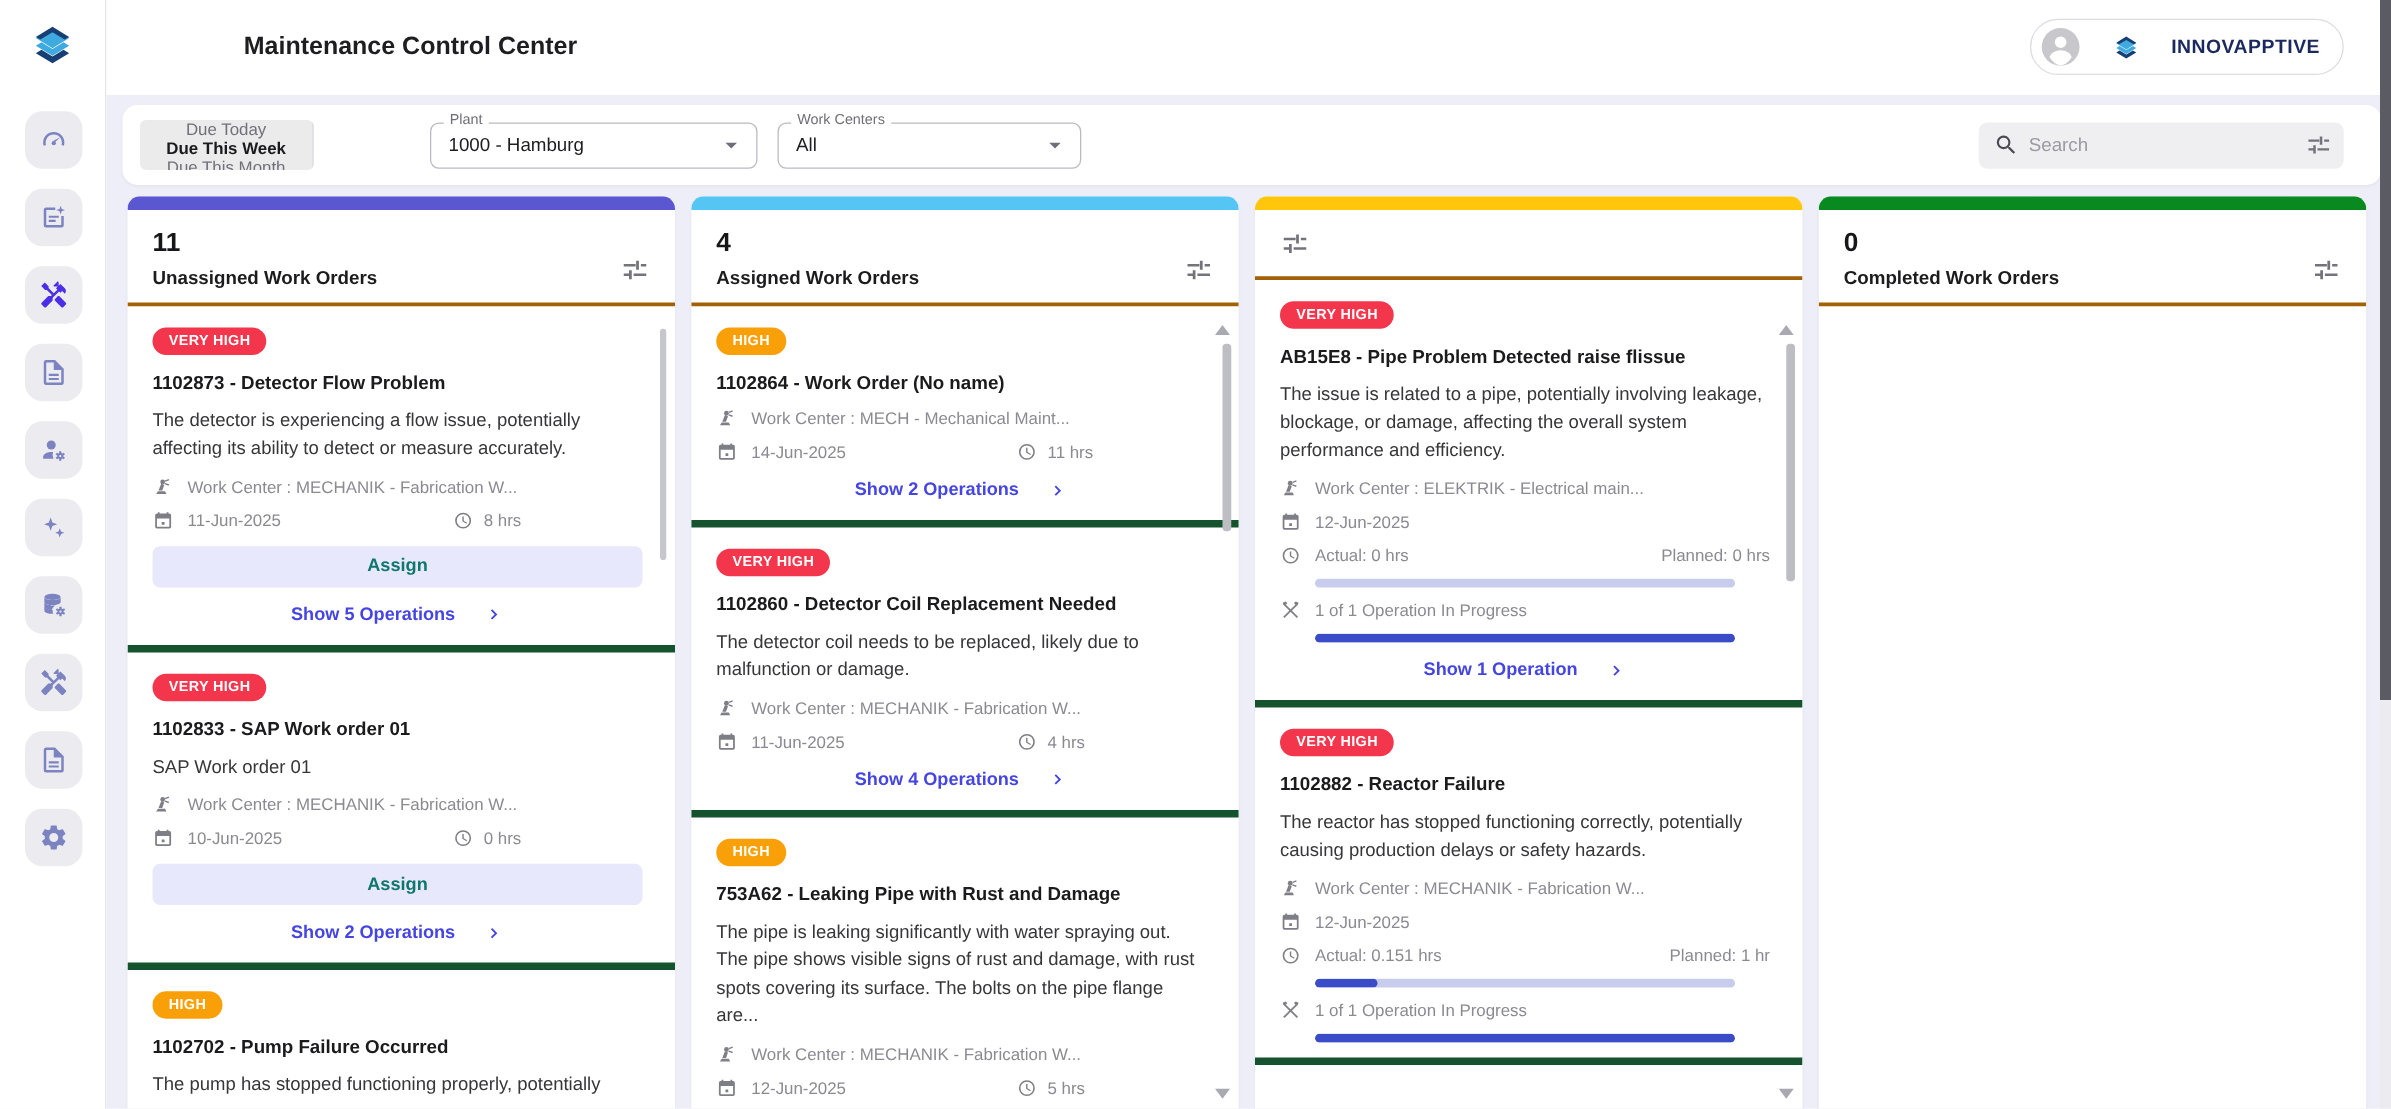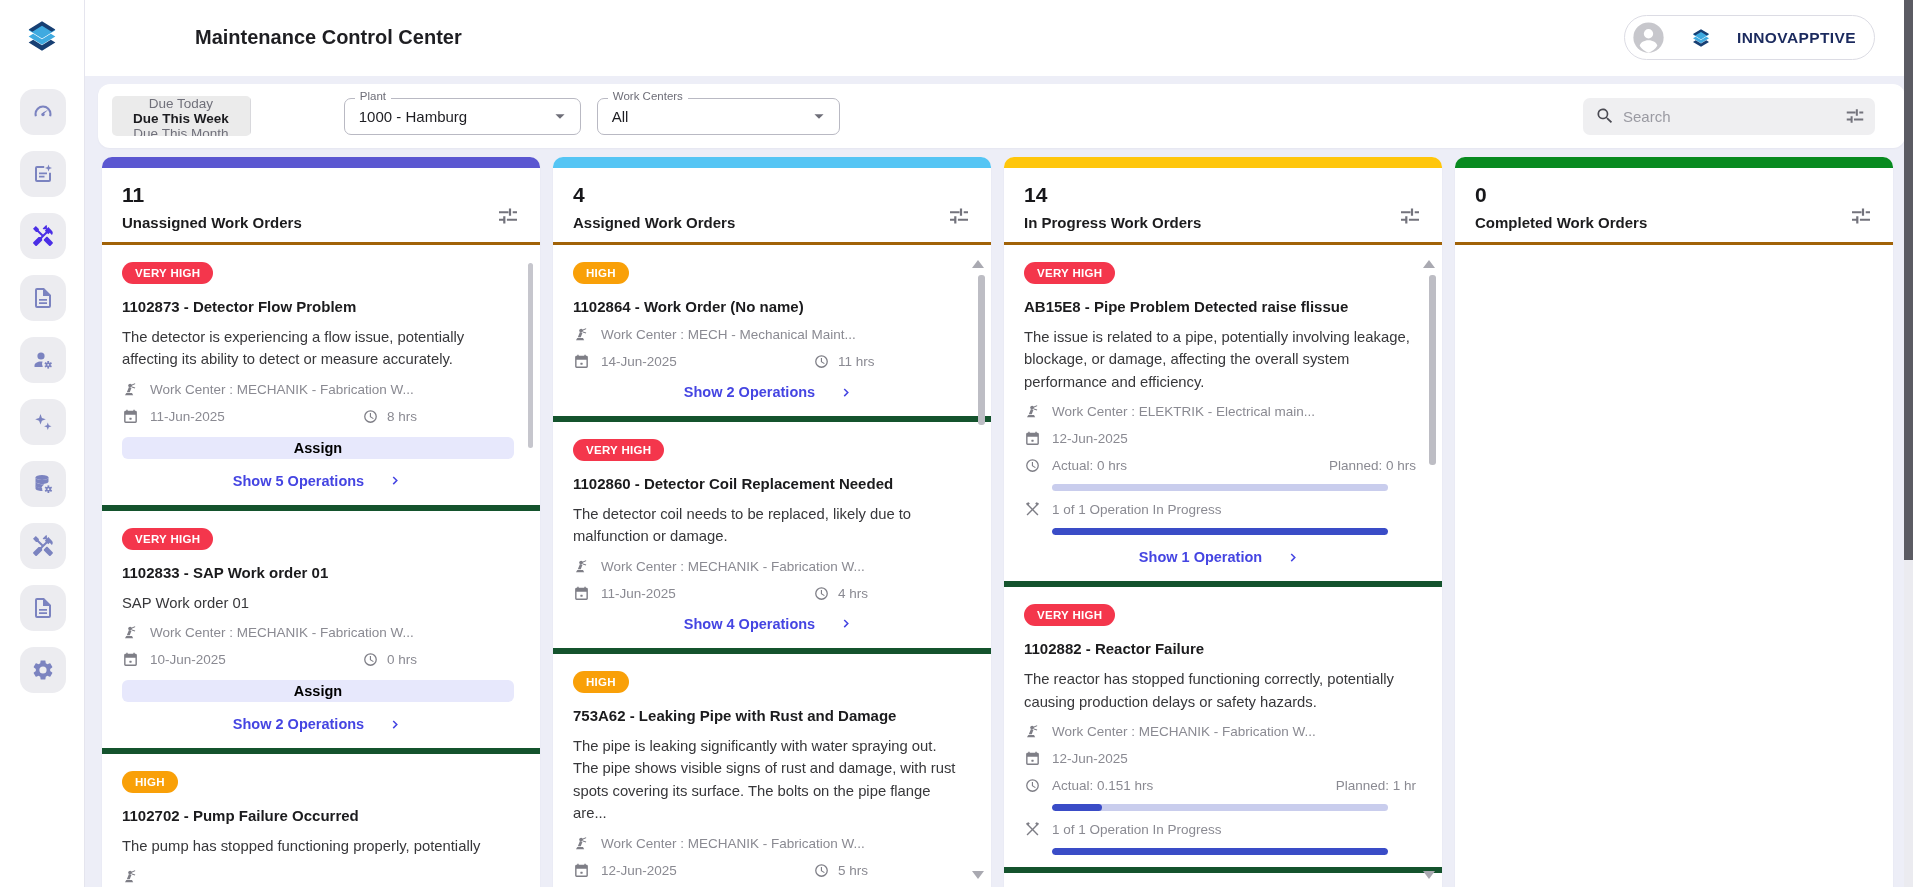--- a/index.html
+++ b/index.html
@@ -34,21 +34,21 @@
   
   .filter-panel { position:absolute; left:98px; top:84px; width:1807px; height:64px; background:#fff;
                   border-radius:12px; display:flex; align-items:center; box-shadow:0 1px 2px rgba(40,40,80,.04); }
   .tab-group { display:flex; height:40px; margin-left:14px; background:#EBEBEB; border-radius:5px; overflow:hidden;flex-direction:column; }
   .tab { border:none; background:transparent; padding:0 21px; font-family:inherit; font-size:13.5px;
          color:#70707A; cursor:pointer; border-right:1px solid #D8D8DC; }
   .tab:last-child { border-right:none; }
   .tab.active { color:#1B1B1F; font-weight:700; }
   .mselect { position:relative; height:37px; border:1.3px solid #B9B9C3; border-radius:7px;
              display:flex; align-items:center; padding:0 9px 0 14px; cursor:pointer; background:#fff; }
-  .mselect.plant { width:237px; margin-left:93px; }
+  .mselect.plant { width:262px; margin-left:93px; }
   .mselect.wc { width:243px; margin-left:16px; }
   .mlabel { position:absolute; top:-9px; left:10px; background:#fff; padding:0 5px; font-size:11.5px; color:#6E6E78; }
   .mvalue { flex:1; font-size:15px; color:#1D1D22; }
   .mselect svg { width:22px; height:22px; fill:#6E6E78; }
   .search-box { margin-left:auto; margin-right:30px; width:292px; height:37px; background:#EFEFF1;
                 border-radius:7px; display:flex; align-items:center; padding:0 9px 0 12px; }
   .search-box .mag { width:20px; height:20px; fill:#4a4a52; flex:none; }
   .search-box input { flex:1; border:none; background:transparent; outline:none; font-family:inherit;
                       font-size:15px; color:#333; padding:0 8px; }
   .search-box input::placeholder { color:#9A9AA2; }
@@ -67,21 +67,21 @@
 
   .card { padding:17px 26px 6px 20px; border-bottom:6px solid #14532d; }
   .badge { display:inline-block; padding:5px 13px; border-radius:13px; color:#fff; font-size:11.5px;
            font-weight:700; letter-spacing:.3px; margin-bottom:14px; }
   .wtitle { font-size:15px; font-weight:700; color:#1b1b1d; margin-bottom:11px; }
   .wdesc { font-size:14.8px; color:#37373A; line-height:1.52; margin-bottom:10px; }
   .meta { display:flex; align-items:center; gap:11px; margin:10px 0; color:#8A8A92; font-size:13.5px; }
   .meta svg { width:17px; height:17px; fill:#7E7E86; flex:none; }
   .hrswrap { display:flex; align-items:center; gap:8px; margin-left:auto; width:152px; }
   .planright { margin-left:auto; }
-  .assign-btn { display:block; width:100%; height:22px; background:#E7E8FC; color:#000000; font-weight:700;
+  .assign-btn { display:block; width:100%; height:33px; background:#E7E8FC; color:#0f766e; font-weight:700;
                 font-size:14.5px; border:none; border-radius:6px; margin:12px 0 6px; cursor:pointer;
                 font-family:inherit; }
   .opslink { display:flex; justify-content:center; align-items:center; gap:24px; color:#4545E2;
              font-weight:700; font-size:14.5px; margin:14px 0 10px; cursor:pointer; }
   .opslink svg { width:15px; height:15px; fill:#4545E2; }
   .pbar { height:7px; border-radius:4px; background:#C9CDED; margin:6px 28px 6px 28px; overflow:hidden; }
   .pbar i { display:block; height:100%; background:#3A4CC7; border-radius:4px; }
 
   
   .vthumb { position:absolute; background:#C6C6CD; border-radius:3px; z-index:2; }
@@ -414,24 +414,20 @@
           </div></article>
       </div>
     <div class="sarrow up" style="top:103px;"></div>
     <div class="vthumb" style="top:118px; right:6px; width:7px; height:150px; background:#BDBDC4;"></div>
     <div class="sarrow down" style="bottom:8px;"></div>
   </section>
 
   <section class="col">
     <div class="accent" style="background: rgb(255, 198, 11);"></div>
     <div class="colhead">
-      <div>
-        <div class="count">14</div>
-        <div class="ctitle">In Progress Work Orders</div>
-      </div>
       <svg class="tune" viewBox="0 0 24 24">
           <path d="M3 7.2h9.5v2H3zM16.7 7.2H21v2h-4.3zM12.9 4.6h2.2v7.2h-2.2zM3 14.8h4.3v2H3zM10.9 14.8H21v2H10.9zM7.2 12.2h2.2v7.2H7.2z"></path>
         </svg>
     </div>
     <div class="cards">
         <article class="card"><span class="badge" style="background: rgb(244, 54, 76);">VERY HIGH</span><div class="wtitle">AB15E8 - Pipe Problem Detected raise flissue</div><div class="wdesc">The issue is related to a pipe, potentially involving leakage, blockage, or damage, affecting the overall system performance and efficiency.</div><div class="meta">
             <svg viewBox="0 0 24 24">
               <circle cx="11.5" cy="6.5" r="2.7"></circle>
               <path d="M9.8 8.6L6.8 16h4.2l2.3-6.2z"></path>
               <path d="M4.2 20l1.9-3.2h8L15.8 20z"></path>

